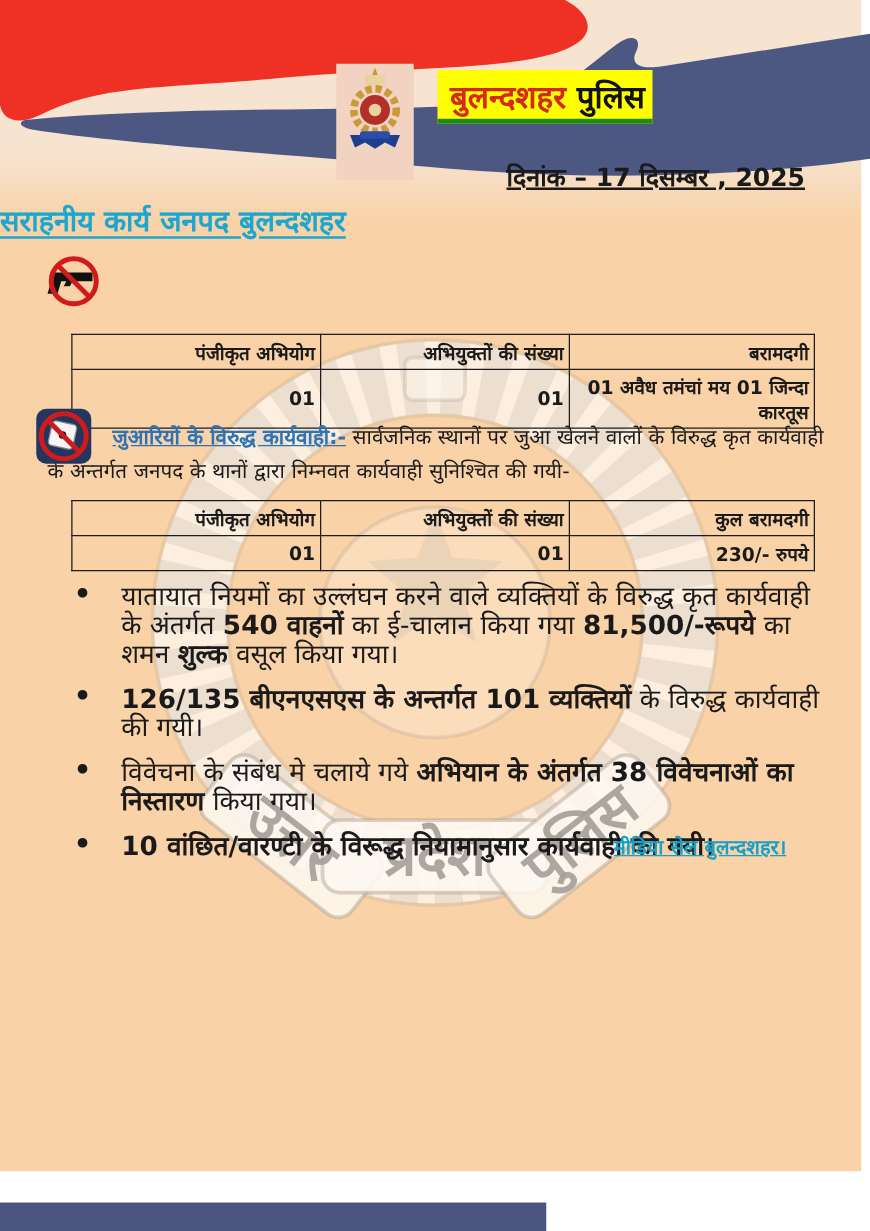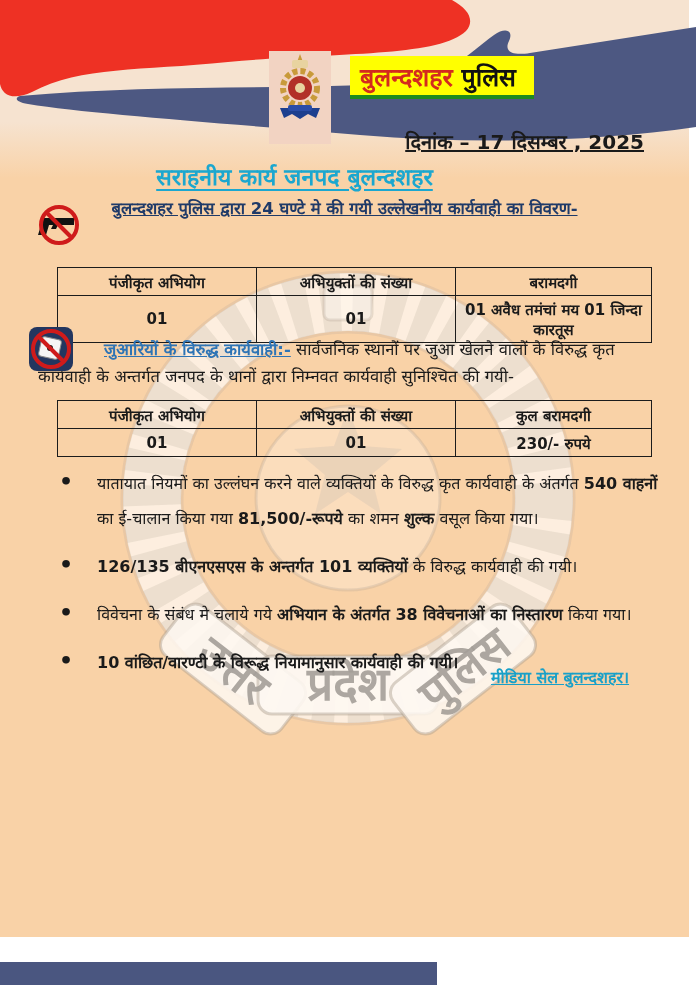--- a/index.html
+++ b/index.html
@@ -4,44 +4,44 @@
 <style>
   html,body{margin:0;padding:0;background:#ffffff;}
   .canvas{position:relative;width:696px;height:985px;background:#ffffff;overflow:hidden;
           font-family:"DejaVu Sans","Liberation Sans",sans-serif;color:#1a1a1a;}
   .page-bg{position:absolute;left:0;top:0;width:689px;height:937px;
            background:linear-gradient(180deg,#f6e3d0 0%,#f6e3d0 13%,#f9d2a7 19%,#f9d2a7 100%);}
   .wm{position:absolute;left:62px;top:258px;z-index:1;pointer-events:none;}
   .hdr-svg{position:absolute;left:0;top:0;z-index:2;}
   .logo{position:absolute;left:268px;top:50px;z-index:3;}
   .brand{position:absolute;left:350px;top:56px;z-index:3;background:#ffff00;
-         padding:3px 18px 2px 10px;border-bottom:4px solid #1e8a1e;
+         padding:3px 6px 2px 10px;border-bottom:4px solid #1e8a1e;
          font-size:25px;font-weight:bold;white-space:nowrap;}
   .brand .r{color:#d42a1e;} .brand .k{color:#111;}
   .date{position:absolute;right:52px;top:128px;z-index:3;font-size:20px;font-weight:bold;
         text-decoration:underline;text-decoration-thickness:2px;}
-  .title{position:absolute;left:0;top:160px;width:589px;text-align:center;z-index:3;
+  .title{position:absolute;left:0;top:160px;width:589px;text-align:left;z-index:3;
          font-size:23px;font-weight:bold;color:#1ba7cf;text-decoration:underline;text-underline-offset:4px;}
   .subtitle{position:absolute;left:0;top:196px;width:689px;text-align:center;z-index:3;
             font-size:16.5px;font-weight:bold;color:#1f3a68;text-decoration:underline;}
   .sec-ico{position:absolute;z-index:4;}
   .para{position:absolute;z-index:3;font-size:16.5px;line-height:27px;}
   .para .head{font-weight:bold;text-decoration:underline;}
   .para.s1{left:38px;top:221px;width:624px;text-indent:54px;}
   .para.s1 .head{color:#2196c9;}
   .para.s2{left:38px;top:336px;width:626px;text-indent:52px;}
-  .para.s2 .head{color:#2e74b5;margin-left:14px;}
+  .para.s2 .head{color:#2e74b5;}
   table.grid{position:absolute;left:57px;z-index:3;width:595px;border-collapse:collapse;}
-  table.grid td{border:1.6px solid #1c1c1c;text-align:center;font-size:15px;
+  table.grid td{border:1.6px solid #1c1c1c;text-align:right;font-size:15px;
                 padding:3px 4px;height:21px;}
   table.grid tr.h td{font-weight:bold;}
   table.grid tr.d td{font-weight:600;}
   .t1{top:267px;} .t2{top:400px;}
   .bullets{position:absolute;left:55px;top:466px;width:612px;z-index:3;margin:0;padding:0;list-style:none;}
-  .bullets li{position:relative;padding-left:42px;margin-bottom:13px;font-size:16px;line-height:35px;}
+  .bullets li{position:relative;padding-left:42px;margin-bottom:13px;font-size:21px;line-height:23px;}
   .bullets li::before{content:"\2022";position:absolute;left:4px;top:-2px;font-size:22px;font-weight:bold;}
   .bullets .b{font-weight:bold;}
   .signoff{position:absolute;left:470px;top:666px;width:180px;z-index:3;text-align:center;
            font-size:16px;font-weight:bold;color:#19a0c8;text-decoration:underline;}
   .bottom-bar{position:absolute;left:0;top:962px;width:437px;height:23px;background:#4a5680;z-index:2;}
 </style>
 </head>
 <body>
 
 <div class="canvas">
@@ -88,21 +88,20 @@
   </svg>
 
   <div class="brand">
     <span class="r">बुलन्दशहर</span>
     <span class="k">पुलिस</span>
   </div>
 
   <div class="date">दिनांक – 17 दिसम्बर , 2025</div>
 
   <div class="title">सराहनीय कार्य जनपद बुलन्दशहर</div>
-  <div class="subtitle">बुलन्दशहर पुलिस द्वारा 24 घण्टे मे की गयी उल्लेखनीय कार्यवाही का विवरण-</div>
 
   <svg class="sec-ico" style="left:36px;top:204px;" width="48" height="42" viewBox="0 0 48 42">
     <g>
       <path d="M8,14 h30 v7 h-16 l-2,4 h-5 l2,-4 h-4 l-3,10 h-8 l4,-13 q1,-4 2,-4 Z" fill="#111"></path>
       <circle cx="23" cy="21" r="18" fill="none" stroke="#cf1b1b" stroke-width="4"></circle>
       <line x1="10" y1="8" x2="36" y2="34" stroke="#cf1b1b" stroke-width="4"></line>
     </g>
   </svg>
   <table class="grid t1">
     <tbody>

